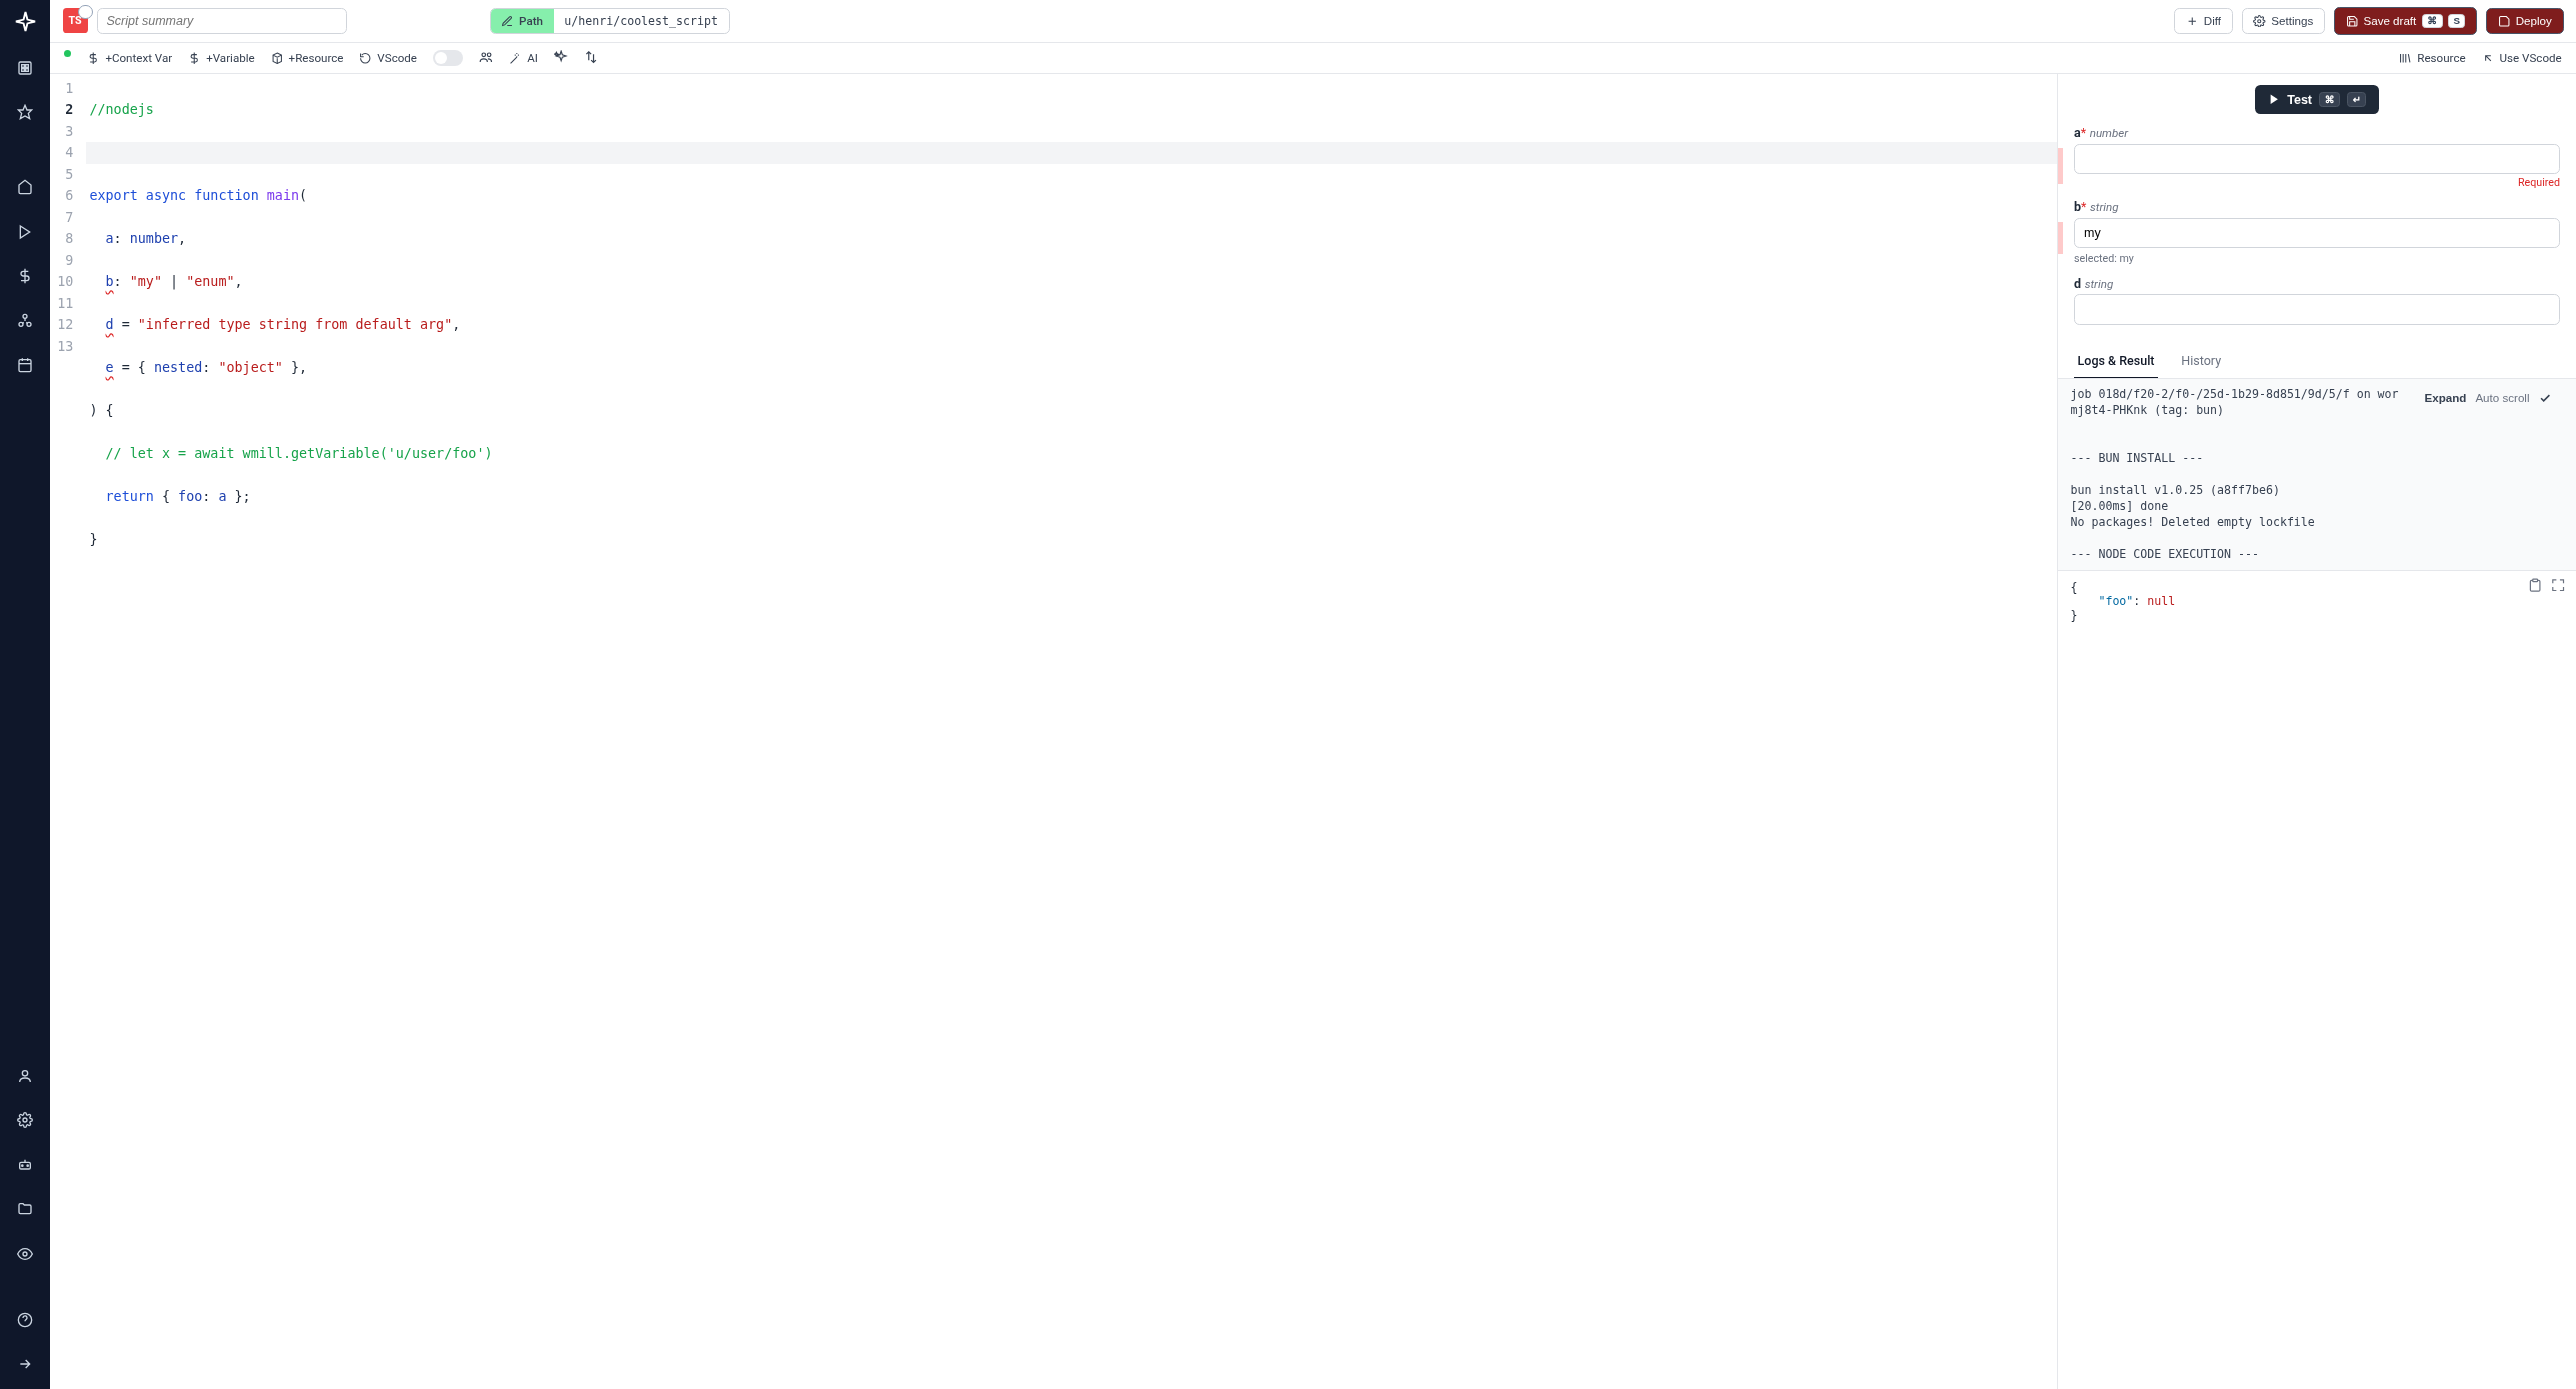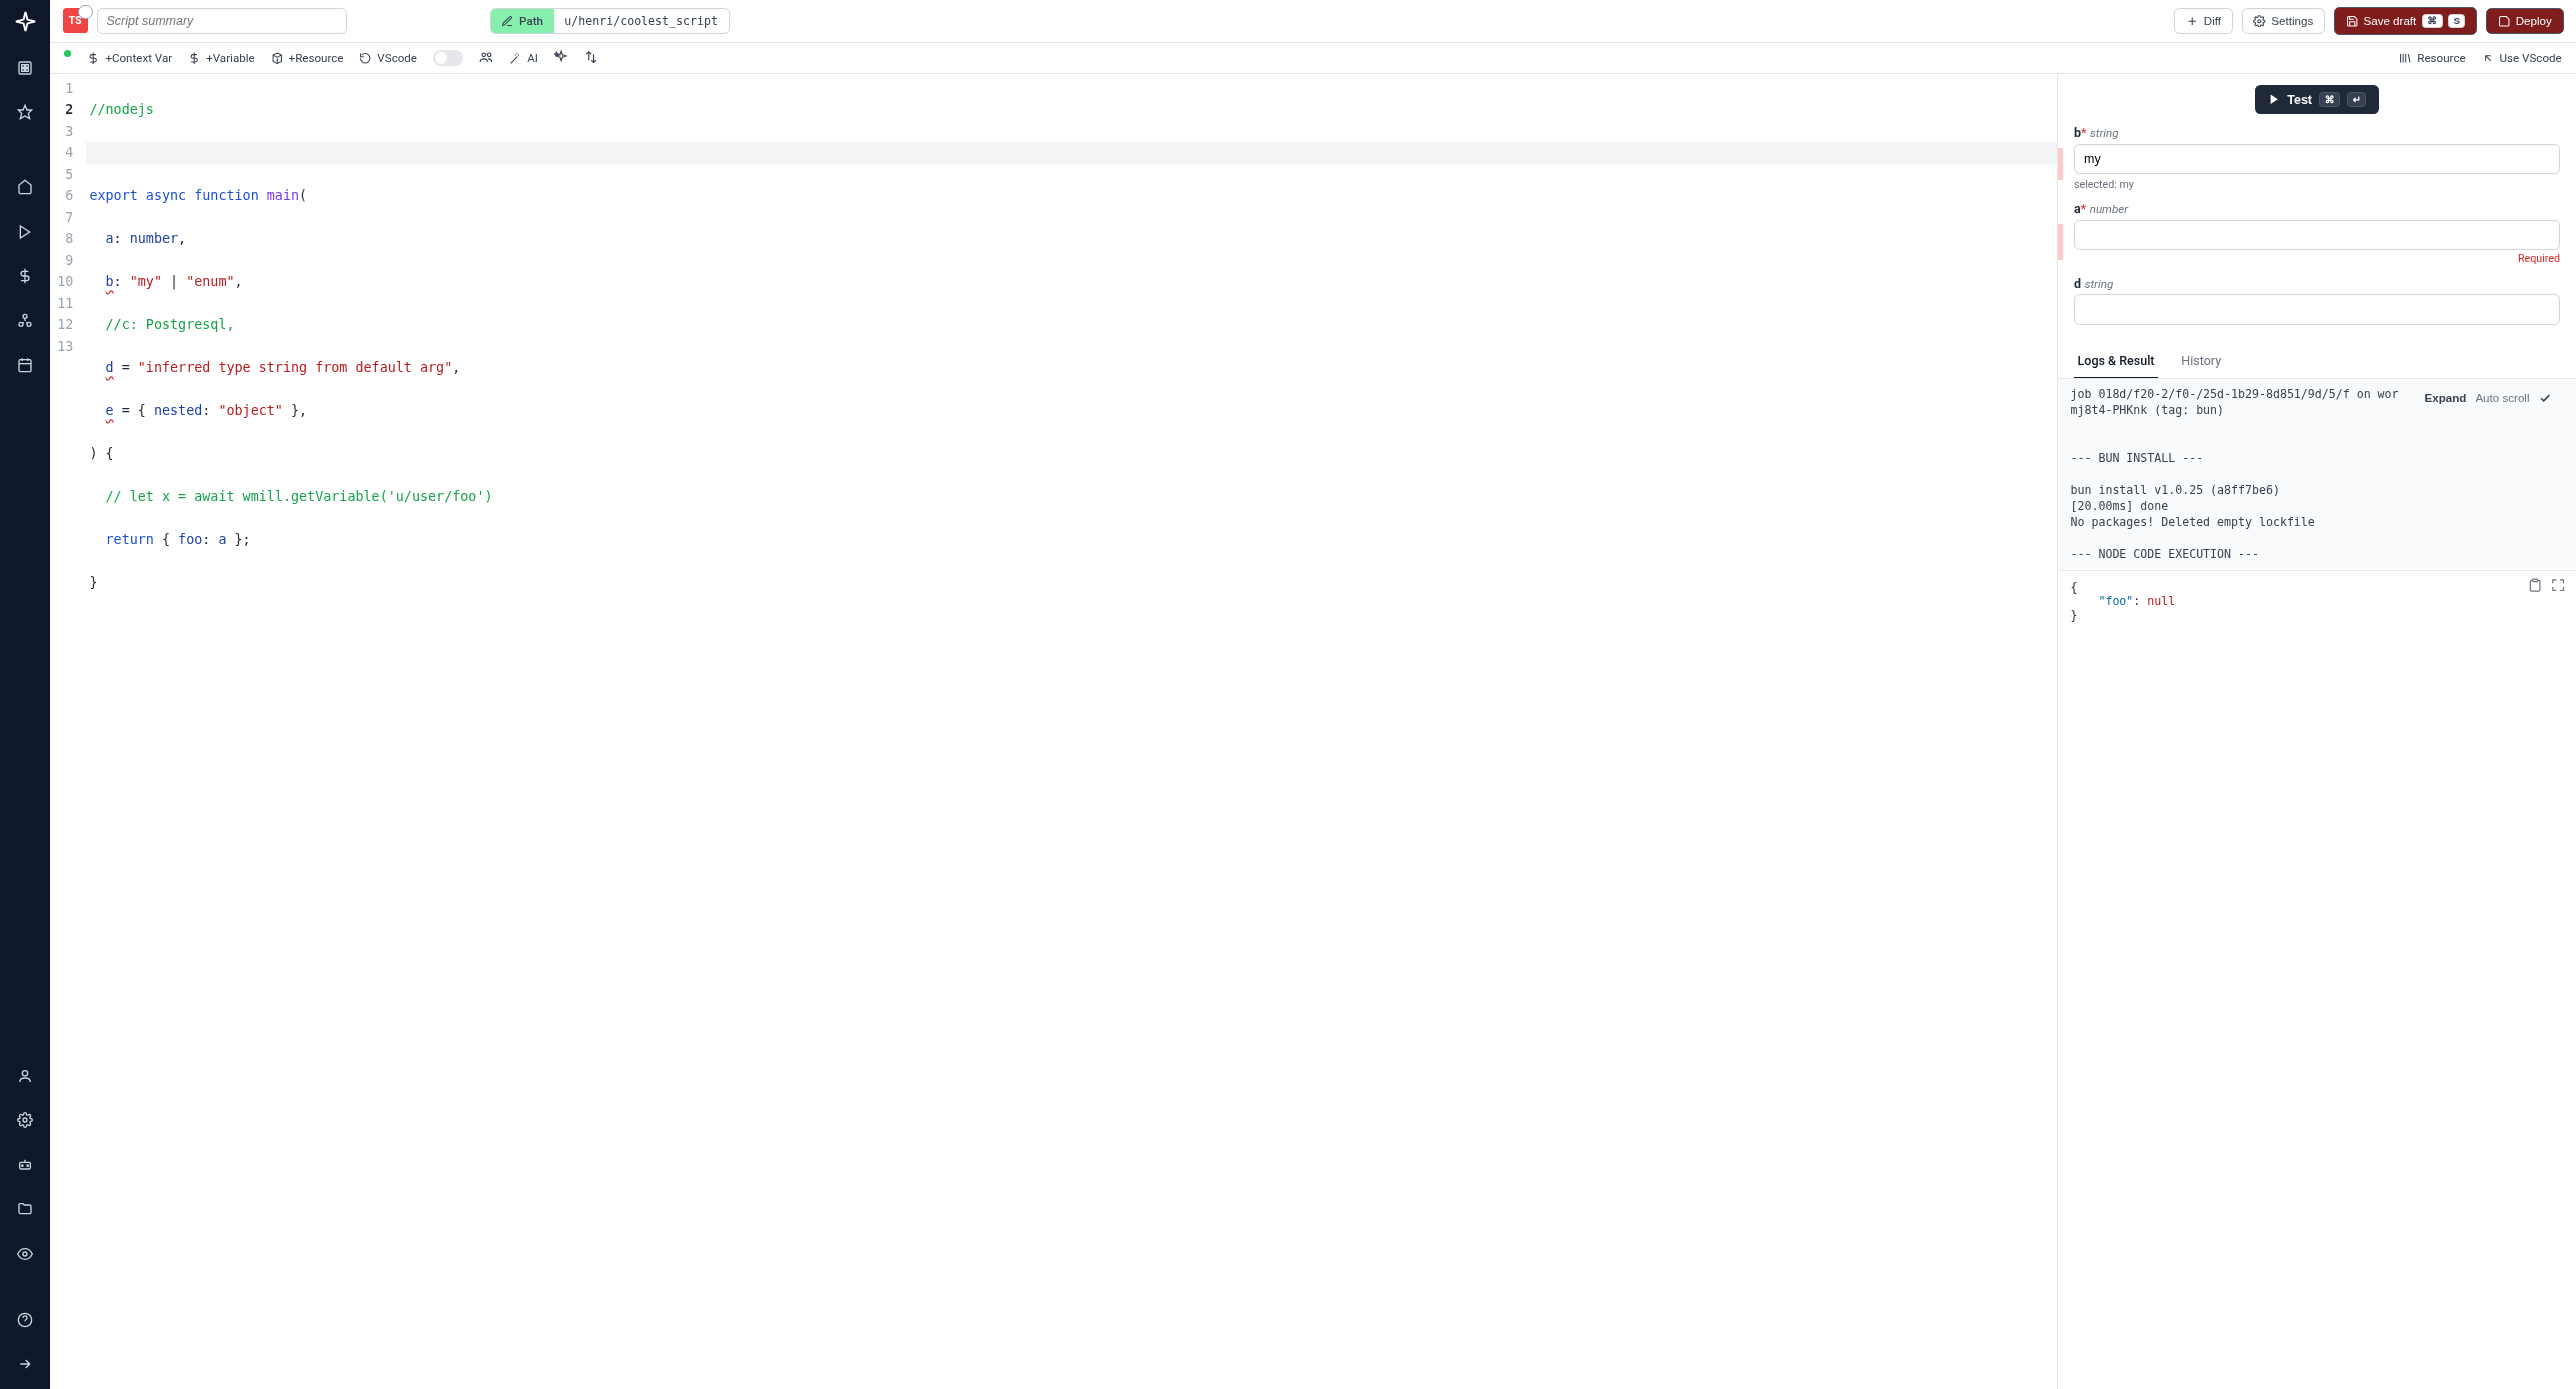--- a/index.html
+++ b/index.html
@@ -312,21 +312,20 @@
           <div>11</div>
           <div>12</div>
           <div>13</div>
       </div>
       <div class="code">
 <div class="code-line"><span class="c-comment">//nodejs</span></div>
 <div class="code-line active-line">&nbsp;</div>
 <div class="code-line"><span class="c-kw">export</span> <span class="c-kw">async</span> <span class="c-kw">function</span> <span class="c-fn">main</span>(</div>
 <div class="code-line">  <span class="c-ident">a</span>: <span class="c-ident">number</span>,</div>
 <div class="code-line">  <span class="c-ident underline-err">b</span>: <span class="c-str">"my"</span> | <span class="c-str">"enum"</span>,</div>
-<div class="code-line">  <span class="c-comment">//c: Postgresql,</span></div>
 <div class="code-line">  <span class="c-ident underline-err">d</span> = <span class="c-str">"inferred type string from default arg"</span>,</div>
 <div class="code-line">  <span class="c-ident underline-err">e</span> = { <span class="c-ident">nested</span>: <span class="c-str">"object"</span> },</div>
 <div class="code-line">) {</div>
 <div class="code-line">  <span class="c-comment">// let x = await wmill.getVariable('u/user/foo')</span></div>
 <div class="code-line">  <span class="c-kw">return</span> { <span class="c-ident">foo</span>: <span class="c-ident">a</span> };</div>
 <div class="code-line">}</div>
 <div class="code-line">&nbsp;</div>
       </div>
     </div>
 
@@ -337,34 +336,34 @@
               <polygon points="5,3 19,12 5,21"></polygon>
             </svg>
           <span>Test</span>
           <span class="kbd">⌘</span>
           <span class="kbd">↵</span>
         </button>
       </div>
 
       <div class="params">
         <div class="param-row">
+          <div class="err-bar"></div>
+          <div class="param-label">
+            <b>a</b><span class="req">*</span><span class="type">number</span>
+          </div>
+          <input class="param-input" value="" style="">
+          <div class="param-err">Required</div>
+        </div>
+        <div class="param-row">
           <div class="err-bar" style="height:32px"></div>
           <div class="param-label">
             <b>b</b><span class="req">*</span><span class="type">string</span>
           </div>
           <input class="param-input" value="my" style="">
           <div class="param-hint">selected: my</div>
-        </div>
-        <div class="param-row">
-          <div class="err-bar"></div>
-          <div class="param-label">
-            <b>a</b><span class="req">*</span><span class="type">number</span>
-          </div>
-          <input class="param-input" value="" style="">
-          <div class="param-err">Required</div>
         </div>
         <div class="param-row">
           <div class="param-label">
             <b>d</b><span class="type">string</span>
           </div>
           <input class="param-input" value="" style="">
         </div>
       </div>
 
       <div class="tabs">

